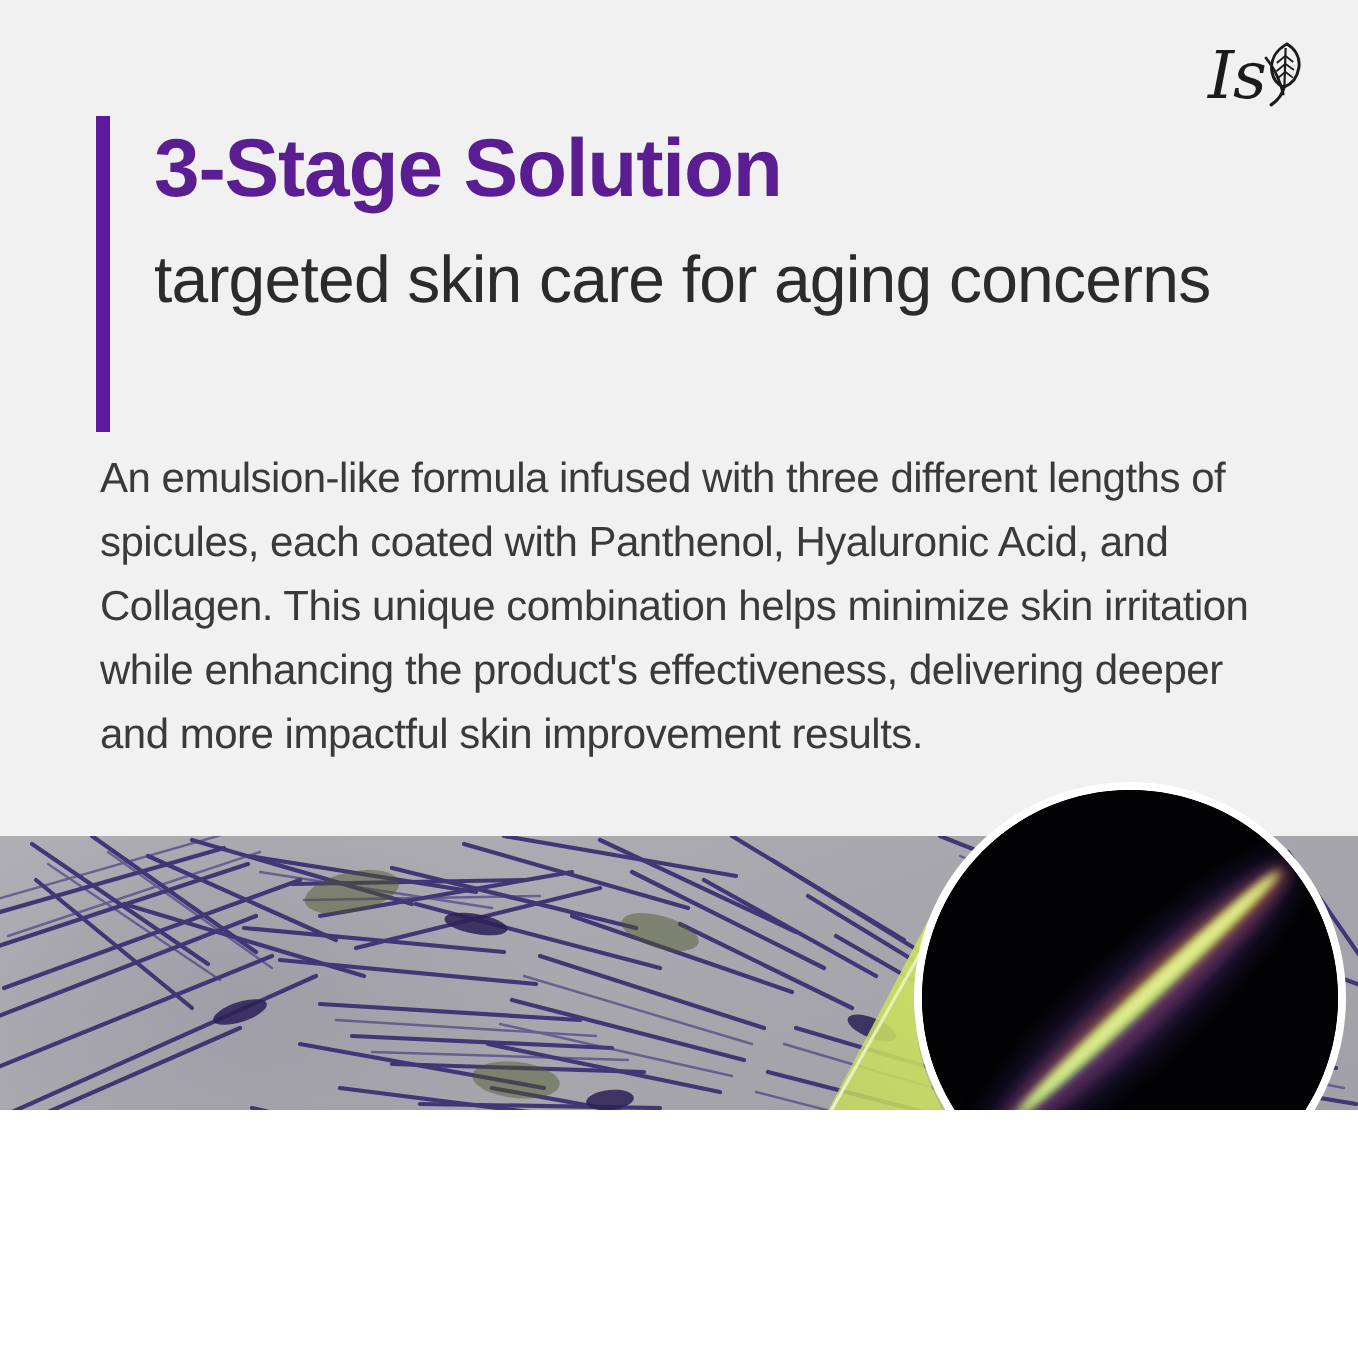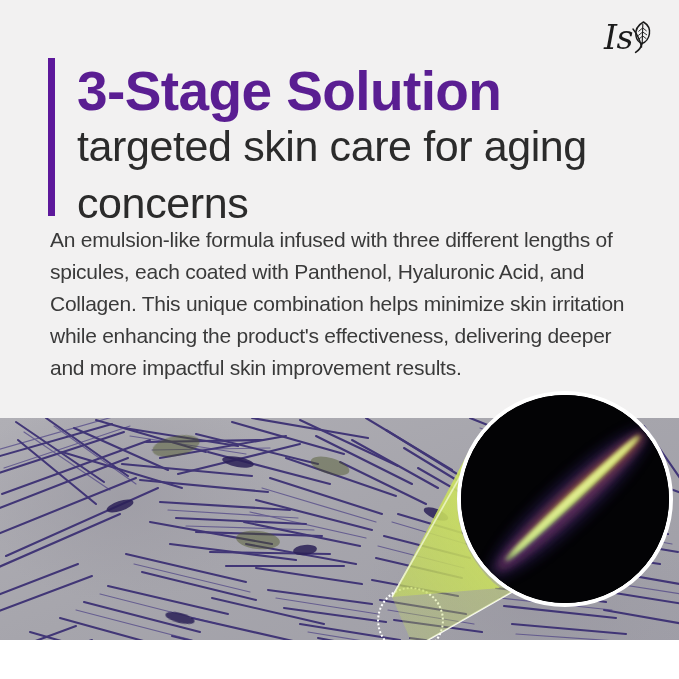--- a/index.html
+++ b/index.html
@@ -6,21 +6,21 @@
     margin: 0;
     padding: 0;
     background: #ffffff;
   }
   body {
     font-family: "Liberation Sans", sans-serif;
   }
   .card {
     position: relative;
     width: 679px;
-    height: 640px;
+    height: 555px;
     overflow: hidden;
     background: #fdba74;
   }
 
   
   .text-area {
     position: absolute;
     left: 0;
     top: 0;
     width: 679px;
@@ -65,34 +65,34 @@
     top: 58px;
     width: 7px;
     height: 158px;
     background: #5d189b;
   }
 
   .headline {
     position: absolute;
     left: 77px;
     top: 63px;
-    font-size: 55px;
+    font-size: 41px;
     font-weight: bold;
     color: #5a1e92;
     letter-spacing: -0.6px;
     line-height: 1.05;
     margin: 0;
   }
 
   .subheadline {
     position: absolute;
     left: 77px;
     top: 118px;
     width: 530px;
-    font-size: 43px;
+    font-size: 33px;
     font-weight: normal;
     color: #2b2b2b;
     letter-spacing: -0.4px;
     line-height: 1.33;
     margin: 0;
   }
 
   .body-copy {
     position: absolute;
     left: 50px;

